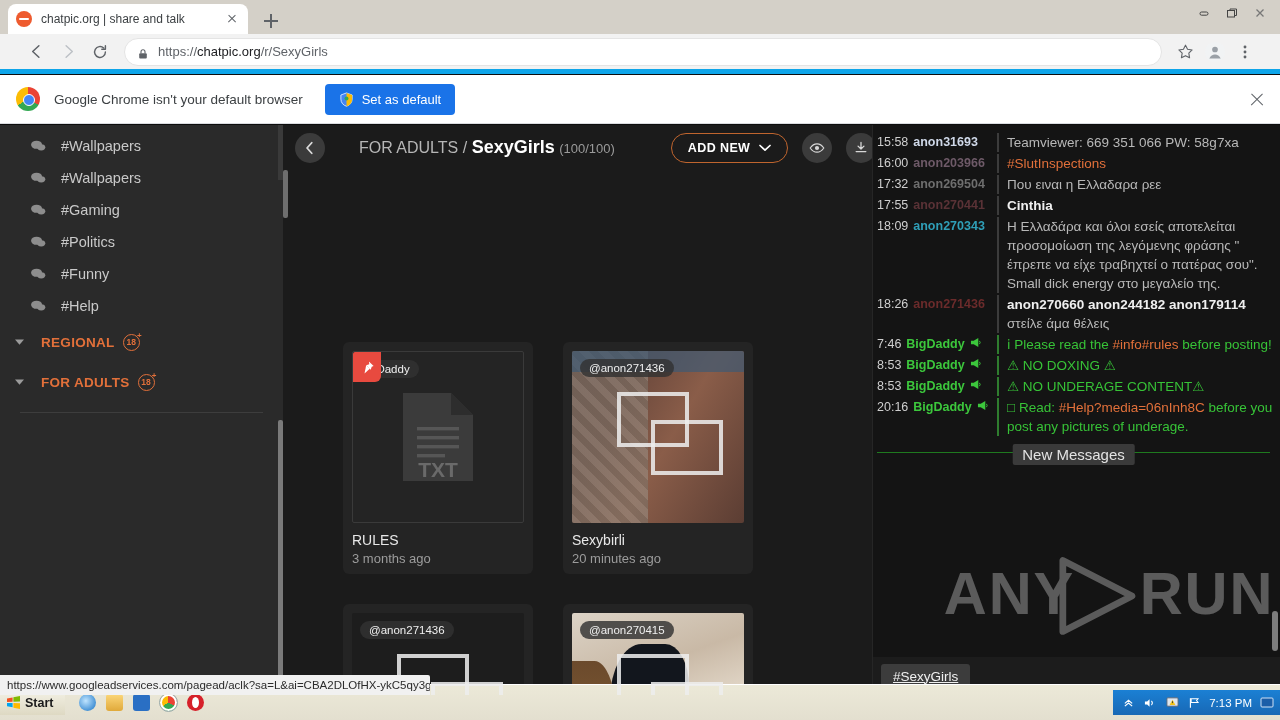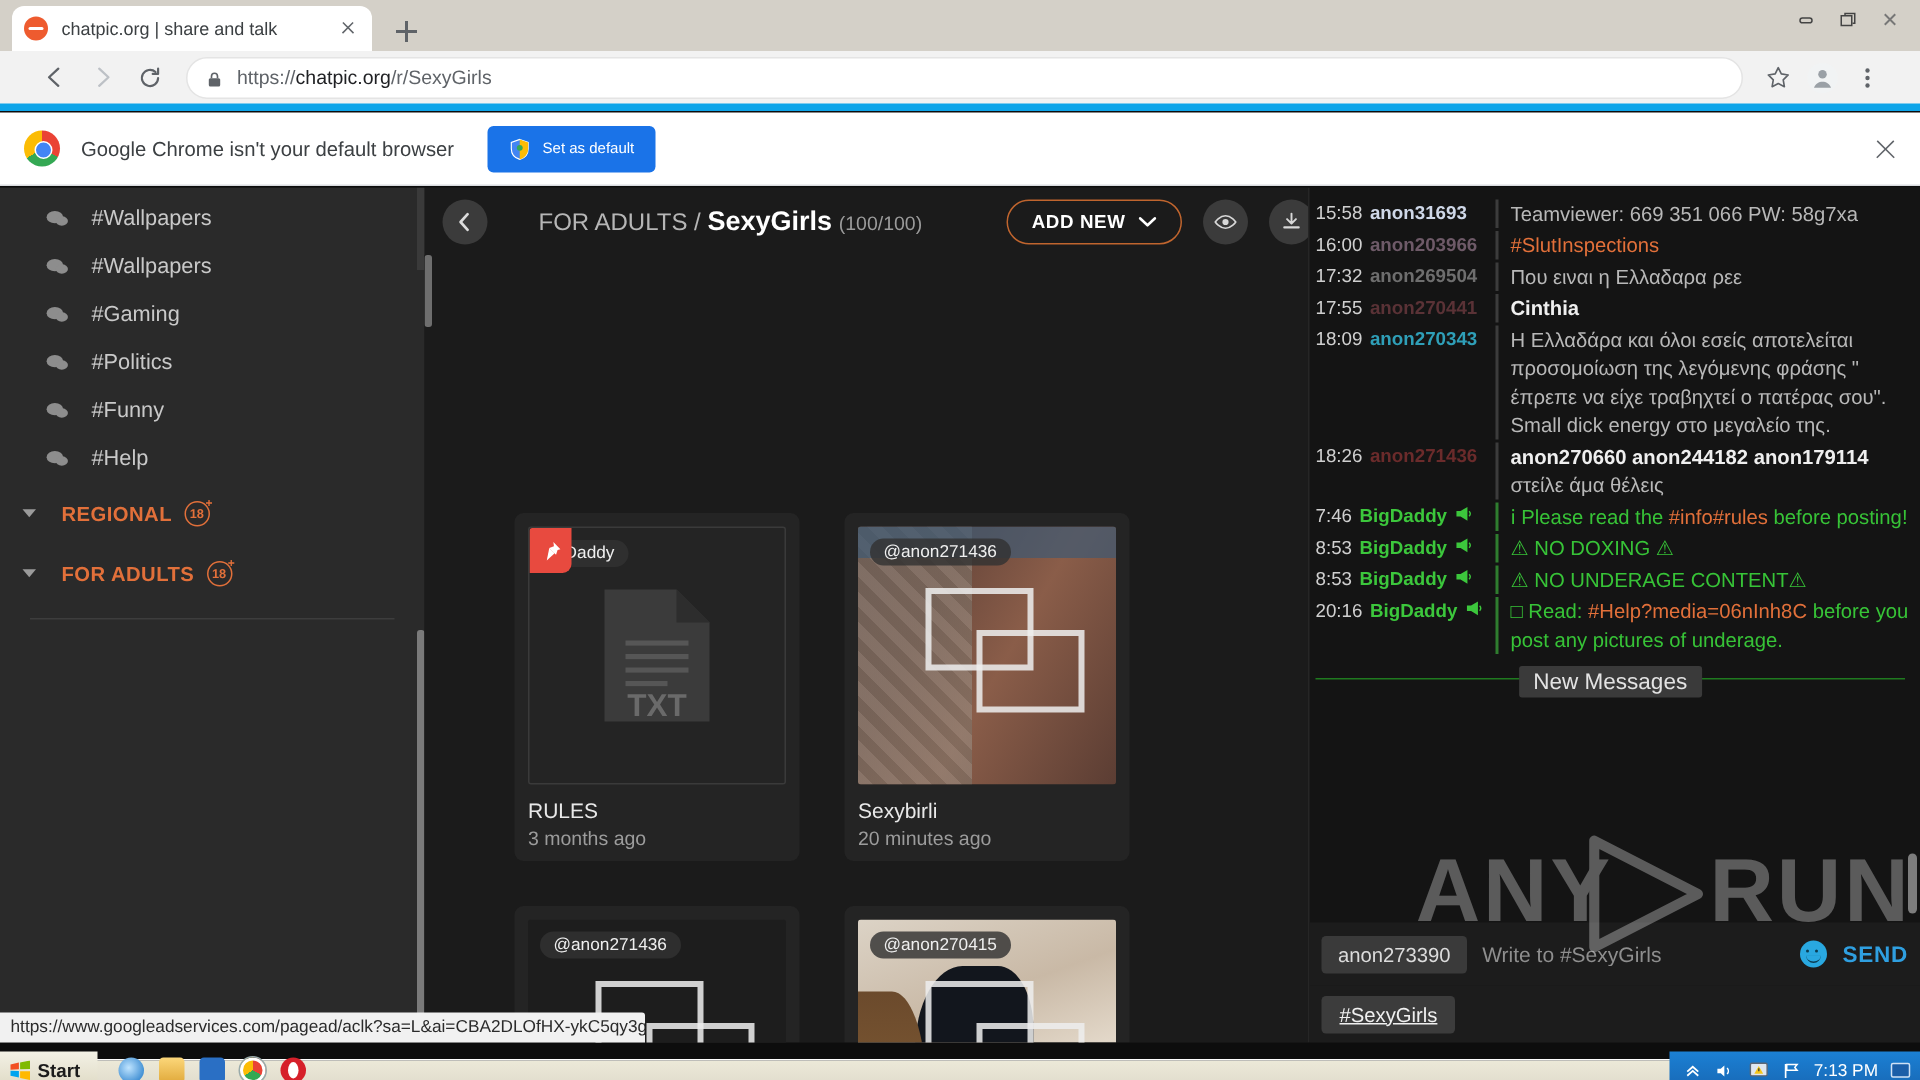--- a/index.html
+++ b/index.html
@@ -85,21 +85,21 @@
     border-bottom:1px solid #dadce0;
   }
   .chrome-logo { width:24px; height:24px; border-radius:50%; flex:none; position:relative;
     background:conic-gradient(#ea4335 0 33%, #34a853 0 66%, #fbbc05 0 100%);
   }
   .chrome-logo::after{ content:""; position:absolute; left:7px; top:7px; width:10px; height:10px;
     border-radius:50%; background:#4285f4; border:1.5px solid #fff;}
   .infobar-text { margin-left:14px; font-size:13.5px; color:#3c4043; }
   .btn-default {
     margin-left:22px; background:#1a73e8; color:#fff; border:none; border-radius:4px;
-    height:31px; padding:0 14px; font-size:10px; font-family:inherit; cursor:pointer;
+    height:31px; padding:0 14px; font-size:13px; font-family:inherit; cursor:pointer;
     display:flex; align-items:center; gap:8px;
   }
   .shield { width:15px; height:15px; flex:none; }
   .infobar-close {
     position:absolute; right:14px; top:16px; width:18px; height:18px; cursor:pointer;
   }
   .infobar-close::before,.infobar-close::after{
     content:""; position:absolute; left:1px; top:8px; width:16px; height:1.4px; background:#5f6368;
   }
   .infobar-close::before{transform:rotate(45deg);} .infobar-close::after{transform:rotate(-45deg);}
@@ -320,21 +320,21 @@
   
   .statusurl {
     position:absolute; left:0; bottom:25px; height:20px; background:#f1f1f1;
     color:#2b2b2b; font-size:11.5px; display:flex; align-items:center; padding:0 7px;
     max-width:430px; white-space:nowrap; overflow:hidden; text-overflow:ellipsis; z-index:30;
     border-top-right-radius:2px;
   }
 
   
   .taskbar {
-    position:absolute; left:0; bottom:0; width:1280px; height:14px;
+    position:absolute; left:0; bottom:0; width:1280px; height:36px;
     background:linear-gradient(180deg,#ece9d8 0%,#e3dfcf 100%);
     border-top:1px solid #fff; display:flex; align-items:center;
   }
   .startbtn {
     height:25px; display:flex; align-items:center; gap:4px; padding:0 12px 0 6px;
     background:linear-gradient(180deg,#f3f1e5 0%,#ded9c3 100%);
     font-weight:bold; font-size:12.5px; color:#1b1b1b;
   }
   .start-flag { width:15px;height:13px;flex:none;}
   .ql { display:flex; align-items:center; gap:10px; padding-left:14px; }
@@ -738,26 +738,20 @@
                 </svg></span>
             </div>
             <div class="msg-body"><span>□ Read: </span><span class="hl-orange">#Help?media=06nInh8C</span><span> before you post any pictures of underage.</span></div>
           </div>
           <div class="newmsg-divider">
             <span class="newmsg-label">New Messages</span>
           </div>
           <div class="chat-scroll-thumb"></div>
       </div>
 
-      <div class="chat-input-row">
-        <div class="nickchip">anon273390</div>
-        <input class="chat-input" type="text" placeholder="Write to #SexyGirls" style="">
-        <div class="smiley"></div>
-        <button class="send-btn">SEND</button>
-      </div>
       <div class="chat-tags">
         <span class="room-chip">#SexyGirls</span>
       </div>
 
       <svg class="watermark" viewBox="0 0 340 100">
         <text x="0" y="70" font-family="Liberation Sans, sans-serif" font-size="62" font-weight="bold" fill="#ffffff" letter-spacing="2">ANY</text>
         <path d="M124 14 L124 88 L196 51 Z" fill="none" stroke="#ffffff" stroke-width="7" stroke-linejoin="round"></path>
         <text x="204" y="70" font-family="Liberation Sans, sans-serif" font-size="62" font-weight="bold" fill="#ffffff" letter-spacing="2">RUN</text>
       </svg>
     </aside>

